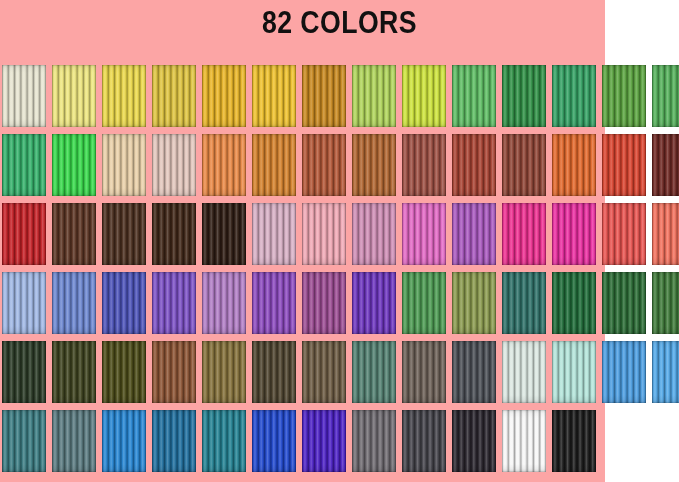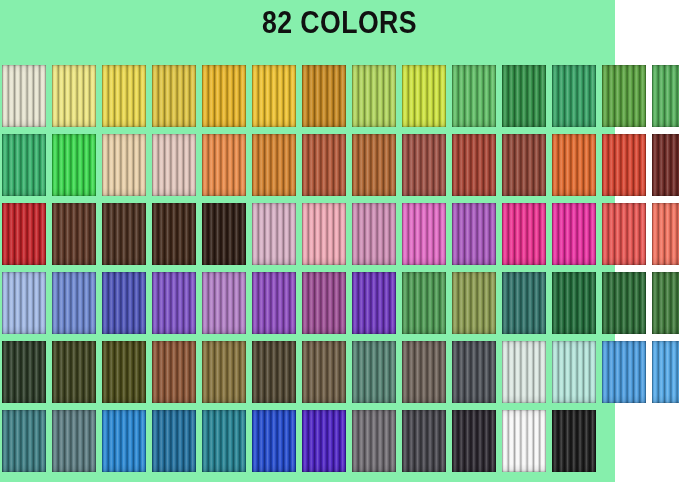--- a/index.html
+++ b/index.html
@@ -11,22 +11,21 @@
     width: 679px;
     height: 482px;
     overflow: hidden;
     font-family: "Liberation Sans", sans-serif;
     position: relative;
   }
   #page {
     position: relative;
     width: 605px;
     height: 482px;
-    background: #86efac;
-    padding-left: 10px;
+    background: #fca5a5;
   }
   #title {
     position: absolute;
     left: 0;
     top: 0;
     width: 679px;
     height: 50px;
     line-height: 46px;
     text-align: center;
     font-family: "Liberation Sans", sans-serif;

